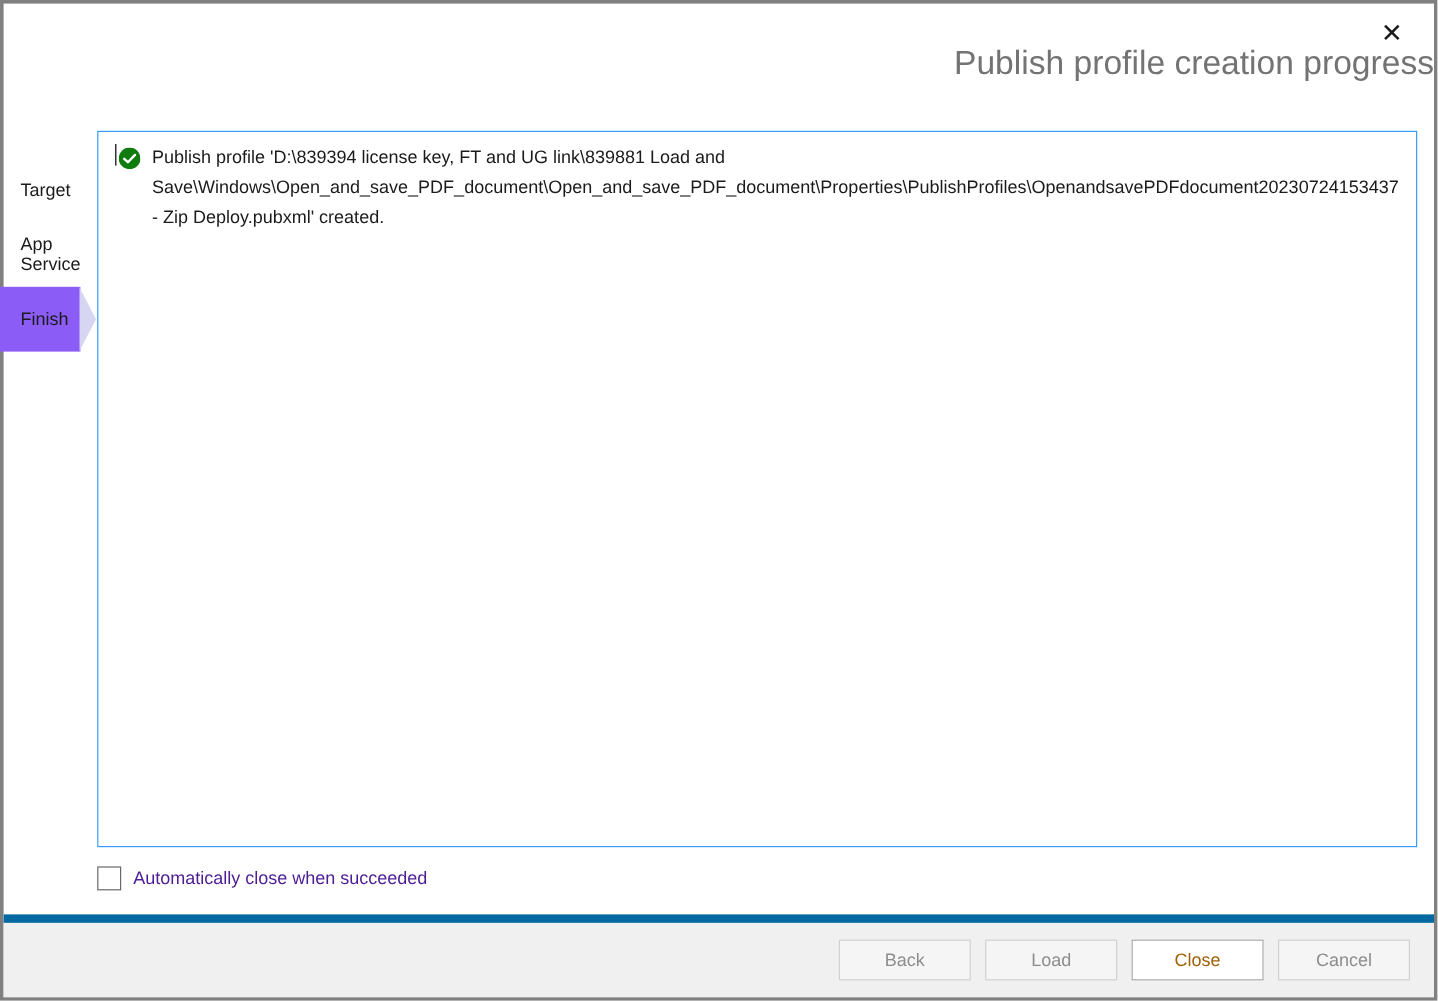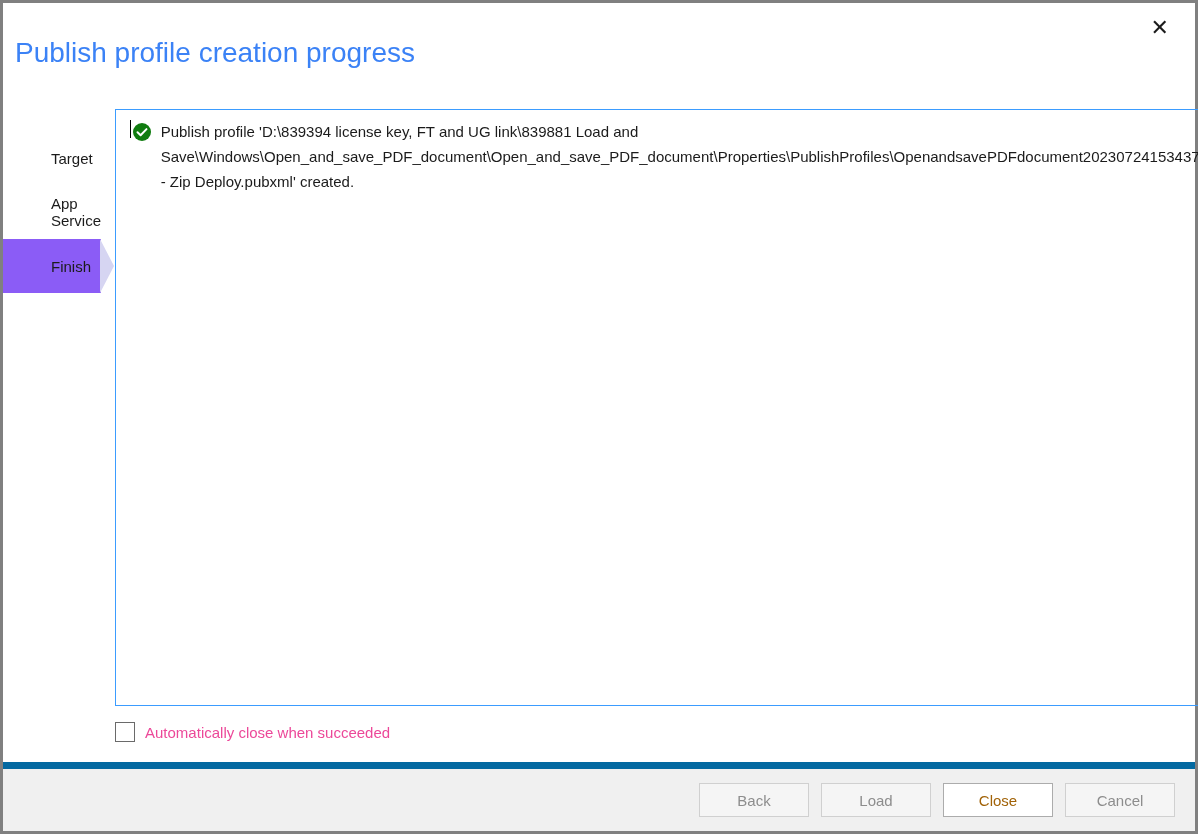--- a/index.html
+++ b/index.html
@@ -1,37 +1,37 @@
 <!DOCTYPE html>
 <html><head>
 <meta charset="utf-8">
 <style>
   * { box-sizing: border-box; }
   html, body { margin:0; padding:0; width:1198px; height:834px; font-family:"Segoe UI", Arial, sans-serif; }
   .window-border { width:1198px; height:834px; background:#808080; padding:3px; }
   .window { width:100%; height:100%; background:#ffffff; display:flex; flex-direction:column; position:relative; }
   .close-x { position:absolute; top:8px; right:18px; font-size:22px; color:#1b1b1b; cursor:pointer; font-weight:400; line-height:1; padding:6px 8px; }
-  .title { font-size:28px; font-weight:400; color:#3b82f6; padding:34px 0 0 12px; }
+  .title { font-size:28px; font-weight:400; color:#737373; padding:34px 0 0 12px;text-align:right; }
   .content { flex:1 1 auto; display:flex; padding:40px 0 0 0; }
-  .sidebar { width:252px; padding-top:22px; padding-left:34px; }
+  .sidebar { width:252px; padding-top:22px; }
   .step { height:54px; display:flex; align-items:center; font-size:15px; color:#1b1b1b; padding-left:14px; margin-left:-34px; padding-left:48px; position:relative; }
   .step.active { background:#8b5cf6; }
   .step.active::after{
     content:""; position:absolute; right:-13px; top:0; bottom:0; width:14px;
     background:#d6d5f2;
     clip-path: polygon(0 0, 100% 50%, 0 100%);
   }
   .main { flex:1 1 auto; padding:0 28px 0 14px; display:flex; flex-direction:column; }
   .log-panel { flex:1 1 auto; border:1px solid #3b9cff; padding:10px 14px; font-size:15px; color:#1b1b1b; }
   .log-row { display:flex; align-items:flex-start; }
   .log-row .icon { margin-top:3px; flex-shrink:0; }
   .log-row .text { margin-left:10px; line-height:1.65; }
   .auto-close-row { display:flex; align-items:center; padding:16px 0 20px 0; }
   .chk { width:20px; height:20px; border:1px solid #6a6a6a; margin-right:10px; }
-  .auto-close-row label { font-size:15px; color:#ec4899; }
+  .auto-close-row label { font-size:15px; color:#4c1d95; }
   .footer { background:#f0f0f0; border-top:7px solid #0369a1; padding:14px 20px; display:flex; justify-content:flex-end; gap:12px; }
   .btn { width:110px; height:34px; border:1px solid #acacac; background:#ffffff; font-size:15px; color:#a16207; cursor:pointer; }
   .btn.disabled { background:#f5f5f5; color:#8d8d8d; border-color:#d0d0d0; cursor:default; }
   .cursor-bar { display:inline-block; width:1px; height:18px; background:#000; vertical-align:-3px; margin-right:2px; }
 </style>
 </head>
 <body>
 
 <div class="window-border">
   <div class="window">

